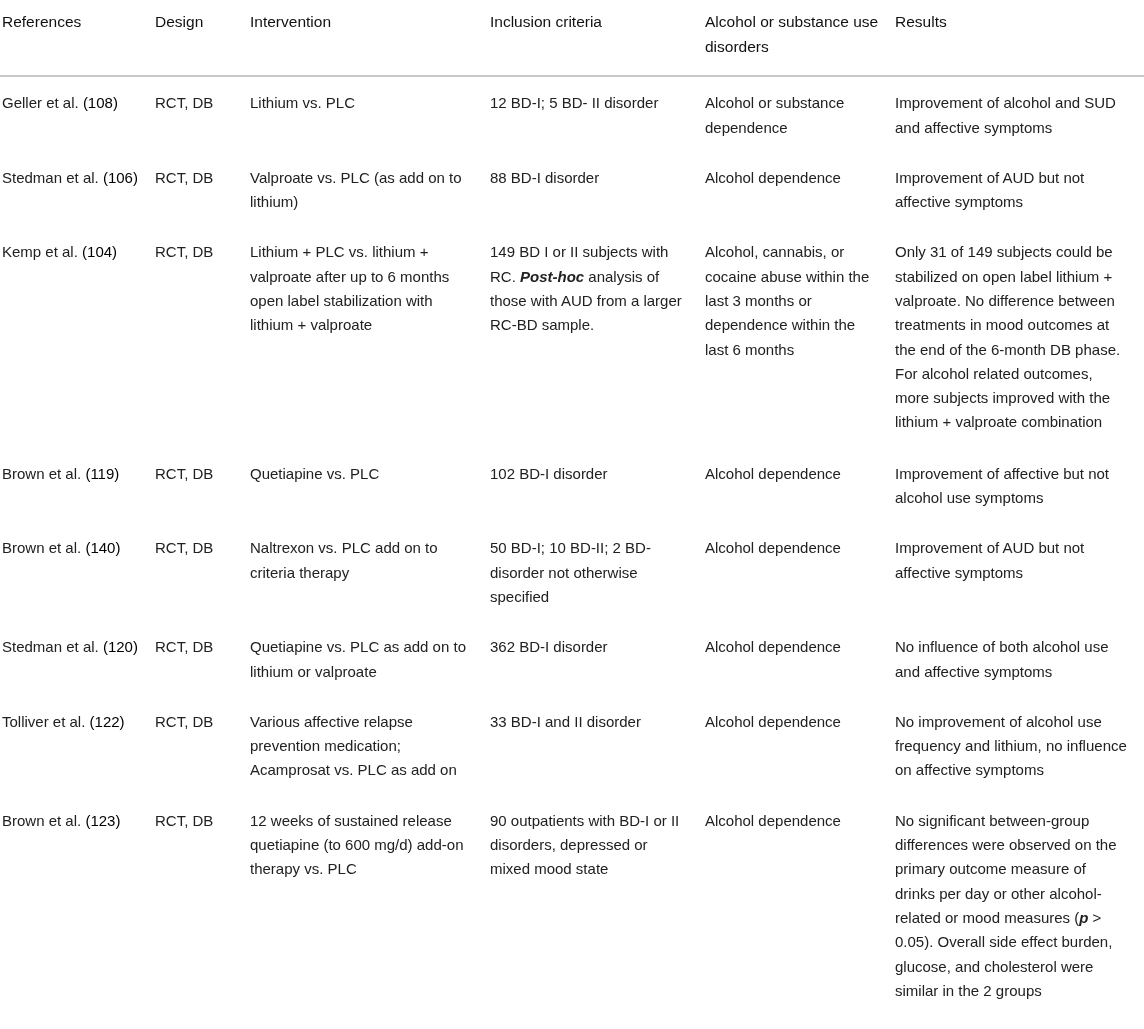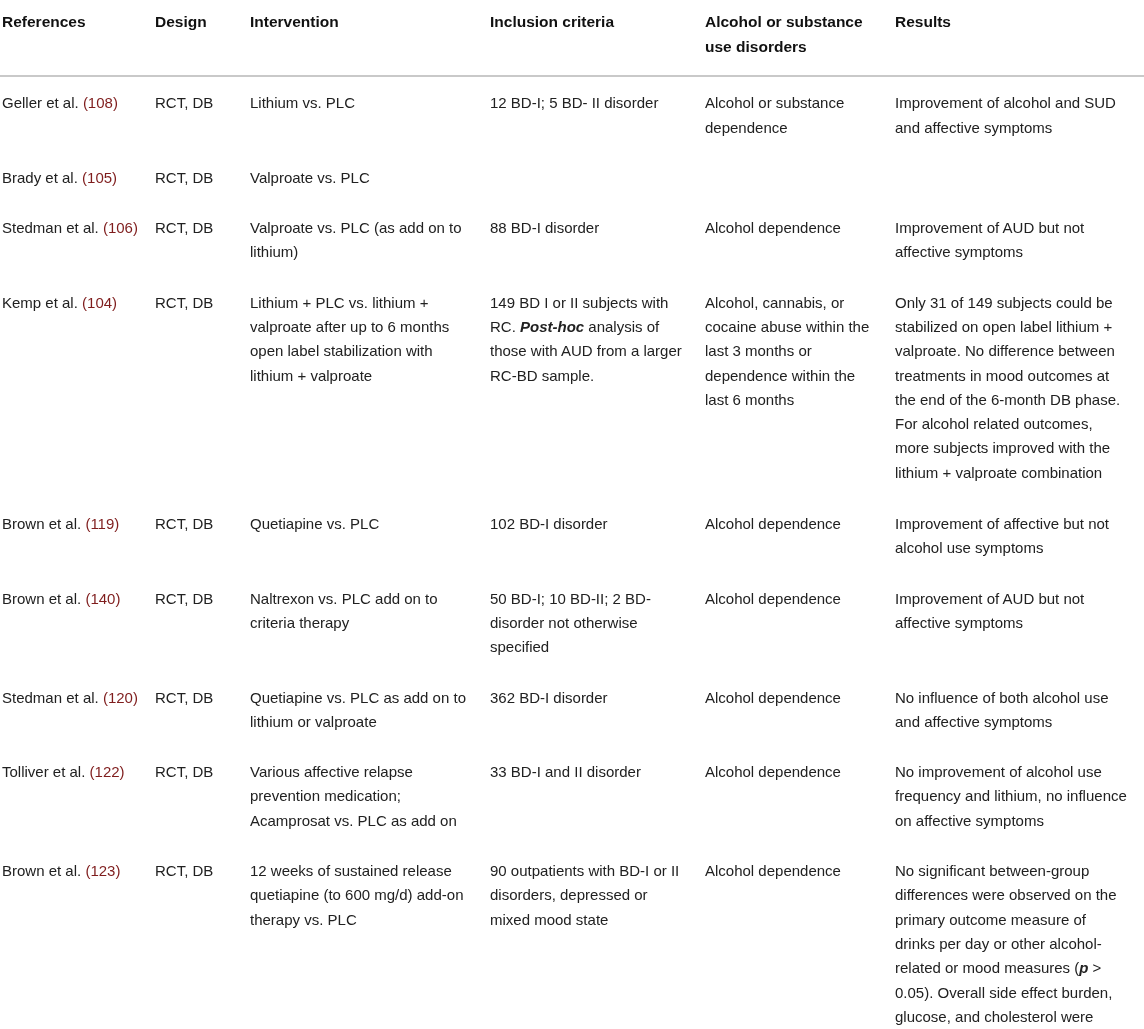--- a/index.html
+++ b/index.html
@@ -28,41 +28,41 @@
   table.study-table col.c-design   { width: 95px; }
   table.study-table col.c-interv   { width: 240px; }
   table.study-table col.c-incl     { width: 215px; }
   table.study-table col.c-alc      { width: 190px; }
   table.study-table col.c-res      { width: 249px; }
 
   thead th {
     text-align: left;
     vertical-align: top;
     font-size: 15.5px;
-    font-weight: bold;
+    font-weight: normal;
     line-height: 1.62;
     color: #111111;
     padding: 9px 14px 16px 0;
     border-bottom: 2px solid #c9c9c9;
   }
   thead th:first-child { padding-left: 2px; }
 
   tbody td {
     text-align: left;
     vertical-align: top;
     font-size: 15px;
     line-height: 1.62;
     color: #212121;
     padding: 13px 14px 13px 0;
   }
   tbody td:first-child { padding-left: 2px; }
 
   tbody tr.spaced-row td { padding-top: 14px; }
 
-  .ref-num { color: #7f1d1d; }
+  .ref-num { color: #000000; }
   .it { font-style: italic; font-weight: bold; }
 </style>
 </head>
 <body>
 
 <div class="table-wrap">
   <table class="study-table">
     <colgroup>
       <col class="c-ref">
         <col class="c-design">
@@ -85,28 +85,20 @@
 
       <tr class="spaced-row">
         <td><span>Geller et al.</span> <span class="ref-num">(108)</span></td>
         <td>RCT, DB</td>
         <td>Lithium vs. PLC</td>
         <td>12 BD-I; 5 BD- II disorder</td>
         <td>Alcohol or substance dependence</td>
         <td>Improvement of alcohol and SUD and affective symptoms</td>
       </tr>
 
-      <tr>
-        <td><span>Brady et al.</span> <span class="ref-num">(105)</span></td>
-        <td>RCT, DB</td>
-        <td>Valproate vs. PLC</td>
-        <td></td>
-        <td></td>
-        <td></td>
-      </tr>
 
       <tr>
         <td><span>Stedman et al.</span> <span class="ref-num">(106)</span></td>
         <td>RCT, DB</td>
         <td>Valproate vs. PLC (as add on to lithium)</td>
         <td>88 BD-I disorder</td>
         <td>Alcohol dependence</td>
         <td>Improvement of AUD but not affective symptoms</td>
       </tr>
 

